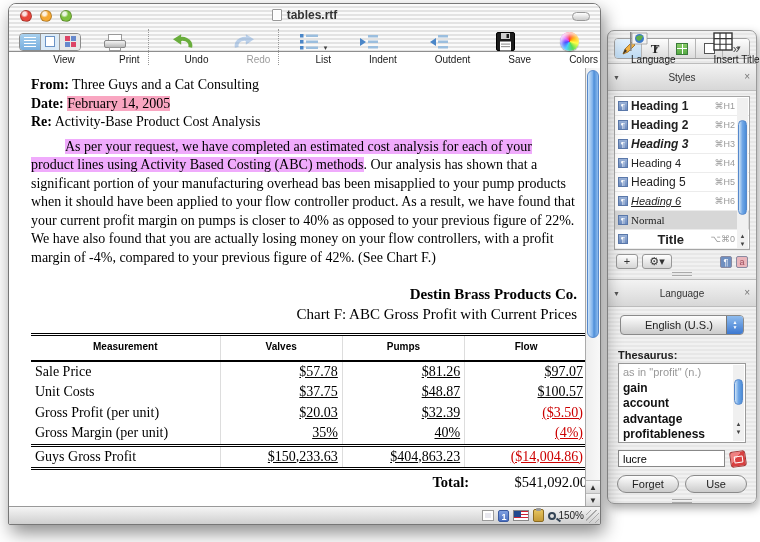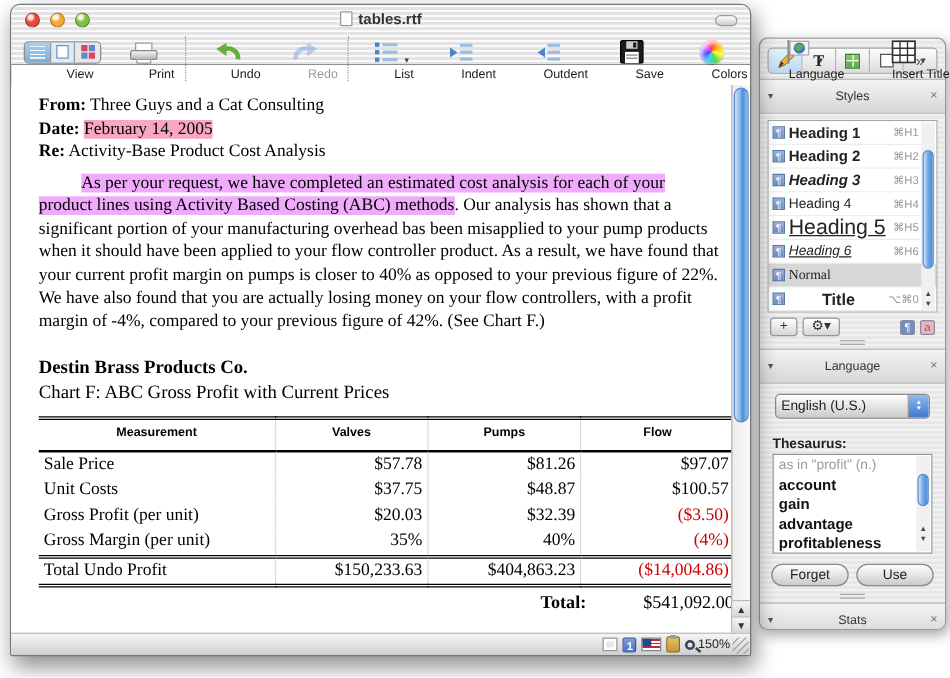--- a/index.html
+++ b/index.html
@@ -62,31 +62,31 @@
   .more-chev { font-size:13px; color:#555; margin:0 2px 12px 2px; }
 
   
   .pagearea { position:absolute; top:64px; left:0; right:15px; bottom:18px;
     background:#fff; overflow:hidden; padding:8px 8px 0 22px;
     font-family:"Liberation Serif", serif; font-size:14px; line-height:18.5px; color:#000; }
   .memo b { font-weight:bold; }
   .hl-y { background:#f0abfc; }
   .hl-p { background:#f9a6c1; }
   .para1 { margin-top:6px; text-indent:34px; text-align:left; }
-  .cheads { text-align:left; margin-top:18px; }
+  .cheads { text-align:right; margin-top:18px; }
   .cheads .h1 { font-weight:bold; font-size:15px; }
   .cheads .h2 { font-size:15px; margin-top:1px; }
 
   table.chartf { border-collapse:collapse; width:556px; margin-top:10px;
     border-top:3px double #000; border-bottom:3px double #000; }
   table.chartf th { font-family:"Liberation Sans",sans-serif; font-size:10px; font-weight:bold;
     border-bottom:2px solid #000; padding:2px 4px 3px; text-align:center; }
   table.chartf td { padding:1px 4px; font-size:14px;margin-top:24px; }
   table.chartf th+th, table.chartf td+td { border-left:1px solid #ddd; }
-  td.num { text-align:right; }
+  td.num { text-align:right;text-decoration:underline; }
   .neg { color:#c00; }
   tr.totalrow td { border-top:3px double #000; }
   .c-meas{width:34%;} .c-val{width:22%;} .c-pmp{width:22%;} .c-flw{width:22%;}
 
   .totline { display:flex; width:556px; font-size:14.5px; margin-top:3px; }
   .totline .tl { flex:1; text-align:right; font-weight:bold; }
   .totline .tv { width:118px; text-align:right; }
 
   
   .vscroll { position:absolute; top:64px; right:0; bottom:18px; width:15px;
@@ -157,21 +157,21 @@
     border-bottom:1px solid #ececec; background:#fff; }
   .srow:last-child { border-bottom:none; }
   .srow.sel { background:#d7d7d7; }
   .pil { width:10px; height:10px; background:linear-gradient(#9ab2d8,#6d8cc0);
     border:1px solid #5a78aa; color:#fff; font-size:8px; line-height:9px; text-align:center;
     margin-right:3px; flex:none; }
   .sname { flex:1; font-size:12px; white-space:nowrap; overflow:hidden; }
   .s-h1,.s-h2 { font-weight:bold; }
   .s-h3 { font-weight:bold; font-style:italic; }
   .s-h4 { font-size:11px; }
-  .s-h5 { font-size:17px; text-decoration:underline; }
+  .s-h5 { font-size:12px; }
   .s-h6 { font-size:11px; font-style:italic; text-decoration:underline; }
   .s-normal { font-family:"Liberation Serif",serif; font-size:11px; }
   .s-title { font-weight:bold; font-size:13px; text-align:center; }
   .skey { font-size:9px; color:#999; flex:none; }
   .lscroll { position:absolute; top:1px; bottom:1px; right:1px; width:11px; background:#f0f0f0; }
   .lthumb { position:absolute; left:1px; width:9px; border-radius:5px; border:1px solid #5588cc;
     background:linear-gradient(90deg,#cfe4f7,#6fa6e6 50%,#4d8ed8); }
   .lscroll .ar { position:absolute; left:0; right:0; text-align:center; font-size:6px; color:#444; }
 
   .sbtns { display:flex; align-items:center; margin:4px 8px 3px; gap:4px; }
@@ -180,21 +180,21 @@
   .mini-btn.gear { width:30px; }
   .tgl { width:12px; height:12px; font-size:9px; line-height:11px; text-align:center;
     border:1px solid #8a8aa0; border-radius:2px; color:#fff; }
   .tgl.para { background:#6f8fc0; margin-left:auto; }
   .tgl.char { background:#eab6bc; color:#a05060; }
   .grip { width:20px; height:4px; margin:2px auto 3px;
     border-top:1px solid #aaa; border-bottom:1px solid #aaa; }
 
   .popup { margin:8px 12px 5px; height:20px; border:1px solid #8a8a8a; border-radius:4px;
     background:linear-gradient(#fefefe,#cbcbcb); display:flex; align-items:center;
-    padding-left:4px; position:relative; font-size:11px; }
+    padding-left:24px; position:relative; font-size:11px; }
   .popup .step { position:absolute; right:0; top:0; bottom:0; width:17px;
     border-left:1px solid #777; border-radius:0 3px 3px 0;
     background:linear-gradient(#8fbcee,#3c78d0); color:#fff;
     display:flex; flex-direction:column; align-items:center; justify-content:center;
     font-size:5px; line-height:5px; }
   .thlabel { margin:14px 10px 2px; font-weight:bold; font-size:11px; }
   .thlist { margin:0 10px; height:80px; background:#fff; border:1px solid #999;
     padding:1px 14px 0 4px; font-size:12px; line-height:15.5px; position:relative; }
   .thlist .sense { color:#999; font-size:11px; }
   .thlist .syn { font-weight:bold; color:#111; white-space:nowrap; }
@@ -315,31 +315,37 @@
       <span>English (U.S.)</span>
       <span class="step">
           <i>▲</i>
           <i>▼</i>
         </span>
     </div>
 
     <div class="thlabel">Thesaurus:</div>
     <div class="thlist">
       <div class="sense">as in "profit" (n.)</div>
+      <div class="syn">gain</div>
       <div class="syn">account</div>
-      <div class="syn">gain</div>
       <div class="syn">advantage</div>
       <div class="syn">profitableness</div>
       <div class="lscroll">
         <div class="lthumb" style="top:14px; height:26px;"></div>
         <span class="ar" style="bottom:9px;">▲</span>
         <span class="ar" style="bottom:1px;">▼</span>
       </div>
     </div>
 
+    <div class="wordrow">
+      <input type="text" value="lucre" style="">
+      <div class="book">
+          <i></i>
+        </div>
+    </div>
 
     <div class="aquarow">
       <div class="aqua-btn">Forget</div>
       <div class="aqua-btn">Use</div>
     </div>
 
     <div class="grip"></div>
 
     <div class="phead">
       <span class="tri">▼</span>
@@ -565,21 +571,21 @@
                 <td class="num">$32.39</td>
                 <td class="num neg">($3.50)</td>
             </tr>
             <tr>
               <td>Gross Margin (per unit)</td>
                 <td class="num">35%</td>
                 <td class="num">40%</td>
                 <td class="num neg">(4%)</td>
             </tr>
             <tr class="totalrow">
-              <td>Total Undo Profit</td>
+              <td>Guys Gross Profit</td>
                 <td class="num">$150,233.63</td>
                 <td class="num">$404,863.23</td>
                 <td class="num neg">($14,004.86)</td>
             </tr>
           </tbody>
         </table>
 
         <div class="totline">
           <span class="tl">Total:</span>
           <span class="tv">$541,092.00</span>

